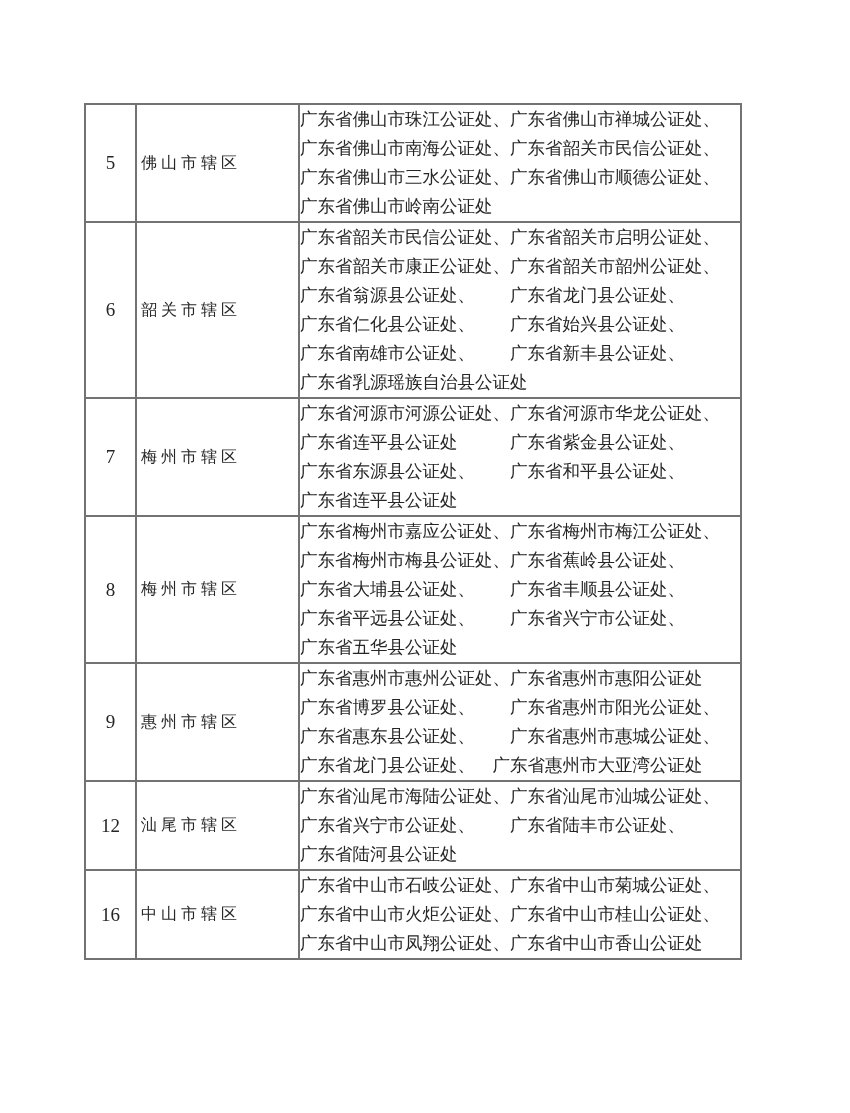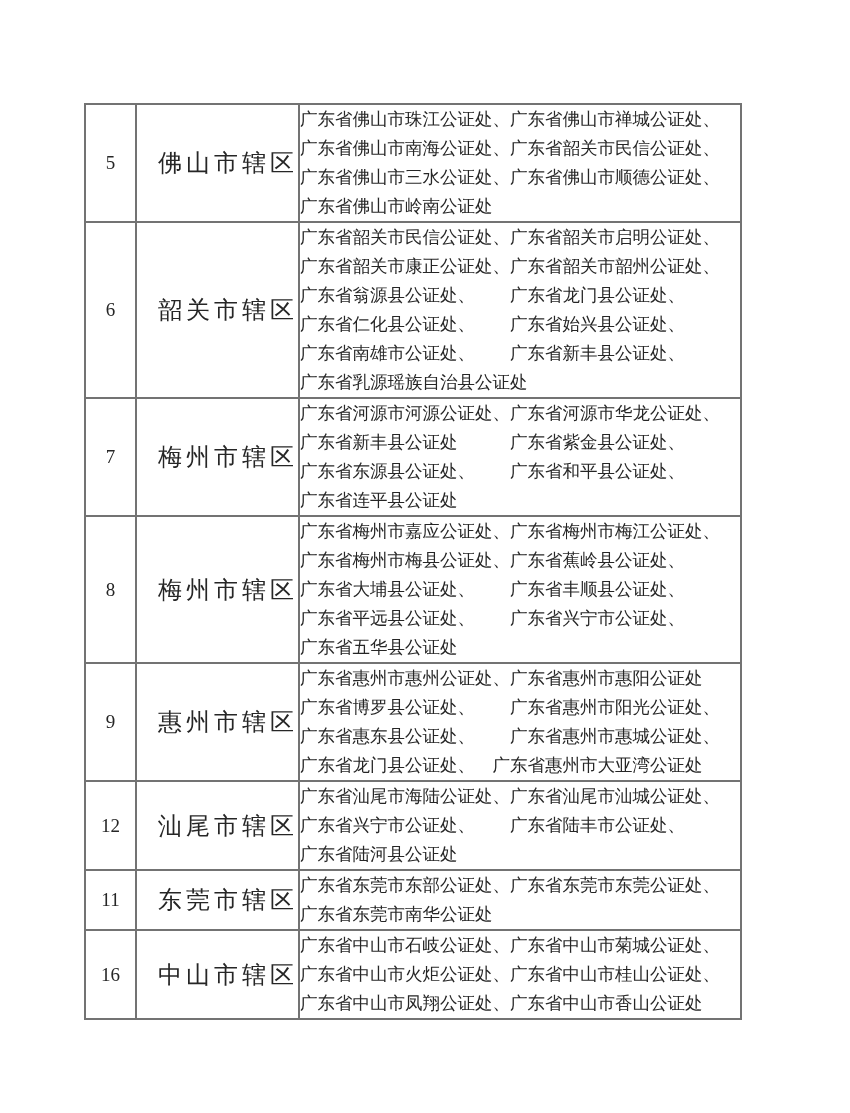--- a/index.html
+++ b/index.html
@@ -24,23 +24,23 @@
     padding: 0;
   }
   td.c-no {
     width: 49px;
     text-align: center;
     vertical-align: middle;
     font-size: 19px;
   }
   td.c-district {
     width: 161px;
-    text-align: right;
+    text-align: left;
     vertical-align: middle;
-    font-size: 24px;
+    font-size: 16px;
     letter-spacing: 4px;
     text-indent: 4px;
     white-space: nowrap;
   }
   td.c-offices {
     width: 440px;
     vertical-align: middle;
     padding: 2px 2px 2px 5px;
   }
   .office-line {
@@ -76,21 +76,21 @@
             <div class="office-line">广东省仁化县公证处、　　广东省始兴县公证处、</div>
             <div class="office-line">广东省南雄市公证处、　　广东省新丰县公证处、</div>
             <div class="office-line">广东省乳源瑶族自治县公证处</div>
           </td>
         </tr>
         <tr>
           <td class="c-no">7</td>
           <td class="c-district">梅州市辖区</td>
           <td class="c-offices">
             <div class="office-line">广东省河源市河源公证处、广东省河源市华龙公证处、</div>
-            <div class="office-line">广东省新丰县公证处　　　广东省紫金县公证处、</div>
+            <div class="office-line">广东省连平县公证处　　　广东省紫金县公证处、</div>
             <div class="office-line">广东省东源县公证处、　　广东省和平县公证处、</div>
             <div class="office-line">广东省连平县公证处</div>
           </td>
         </tr>
         <tr>
           <td class="c-no">8</td>
           <td class="c-district">梅州市辖区</td>
           <td class="c-offices">
             <div class="office-line">广东省梅州市嘉应公证处、广东省梅州市梅江公证处、</div>
             <div class="office-line">广东省梅州市梅县公证处、广东省蕉岭县公证处、</div>
@@ -112,28 +112,20 @@
         <tr>
           <td class="c-no">12</td>
           <td class="c-district">汕尾市辖区</td>
           <td class="c-offices">
             <div class="office-line">广东省汕尾市海陆公证处、广东省汕尾市汕城公证处、</div>
             <div class="office-line">广东省兴宁市公证处、　　广东省陆丰市公证处、</div>
             <div class="office-line">广东省陆河县公证处</div>
           </td>
         </tr>
         <tr>
-          <td class="c-no">11</td>
-          <td class="c-district">东莞市辖区</td>
-          <td class="c-offices">
-            <div class="office-line">广东省东莞市东部公证处、广东省东莞市东莞公证处、</div>
-            <div class="office-line">广东省东莞市南华公证处</div>
-          </td>
-        </tr>
-        <tr>
           <td class="c-no">16</td>
           <td class="c-district">中山市辖区</td>
           <td class="c-offices">
             <div class="office-line">广东省中山市石岐公证处、广东省中山市菊城公证处、</div>
             <div class="office-line">广东省中山市火炬公证处、广东省中山市桂山公证处、</div>
             <div class="office-line">广东省中山市凤翔公证处、广东省中山市香山公证处</div>
           </td>
         </tr>
       </tbody>
   </table>

